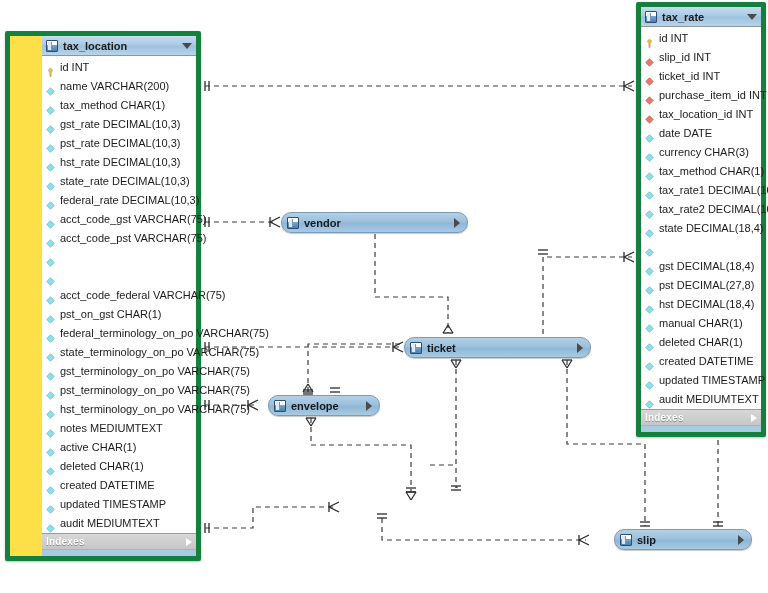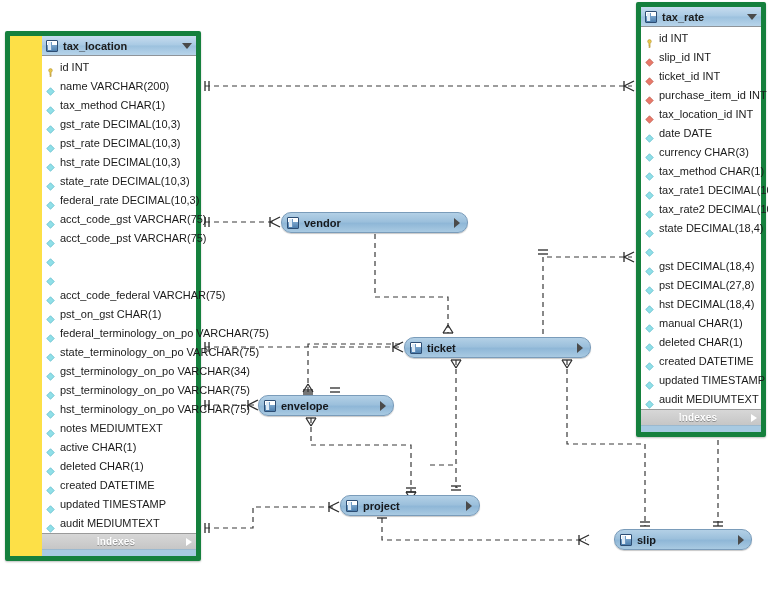--- a/index.html
+++ b/index.html
@@ -60,21 +60,20 @@
     box-sizing: border-box;
     background: linear-gradient(to bottom, #d7d7d7 0%, #c6c6c6 100%);
     border-top: 1px solid #9a9a9a;
     display: flex;
     align-items: center;
     padding: 0 4px;
     font-size: 10px;
     font-weight: bold;
     color: #ffffff;
     text-shadow: 0 1px 0 #8d8d8d;
-    text-align: center;
   }
   .tbl-footer .foot-label { flex: 1; letter-spacing: 0.2px; }
   .bottom-strip {
     height: 6px;
     background: #a8cae2;
     border-top: 1px solid #9bb9cf;
   }
 
   
   .field-row {
@@ -375,21 +374,21 @@
         <div class="field-row">
           <svg class="f-icon" viewBox="0 0 10 10">
             <polygon points="5,0.8 9.2,5 5,9.2 0.8,5" fill="#8fdfe8" stroke="#49b3c2" stroke-width="0.7"></polygon>
           </svg>
           <span class="field-label">state_terminology_on_po VARCHAR(75)</span>
         </div>
         <div class="field-row">
           <svg class="f-icon" viewBox="0 0 10 10">
             <polygon points="5,0.8 9.2,5 5,9.2 0.8,5" fill="#8fdfe8" stroke="#49b3c2" stroke-width="0.7"></polygon>
           </svg>
-          <span class="field-label">gst_terminology_on_po VARCHAR(34)</span>
+          <span class="field-label">gst_terminology_on_po VARCHAR(75)</span>
         </div>
         <div class="field-row">
           <svg class="f-icon" viewBox="0 0 10 10">
             <polygon points="5,0.8 9.2,5 5,9.2 0.8,5" fill="#8fdfe8" stroke="#49b3c2" stroke-width="0.7"></polygon>
           </svg>
           <span class="field-label">pst_terminology_on_po VARCHAR(75)</span>
         </div>
         <div class="field-row">
           <svg class="f-icon" viewBox="0 0 10 10">
             <polygon points="5,0.8 9.2,5 5,9.2 0.8,5" fill="#8fdfe8" stroke="#49b3c2" stroke-width="0.7"></polygon>
@@ -579,31 +578,26 @@
     <span class="pill-name">vendor</span>
     <span class="caret-right"></span>
   </div>
 
   <div class="pill" style="left:404px; top:337px; width:187px;">
     <span class="tbl-icon"></span>
     <span class="pill-name">ticket</span>
     <span class="caret-right"></span>
   </div>
 
-  <div class="pill" style="left:258px; top:395px; width:136px;">
+  <div class="pill" style="left:268px; top:395px; width:112px;">
     <span class="tbl-icon"></span>
     <span class="pill-name">envelope</span>
     <span class="caret-right"></span>
   </div>
 
-  <div class="pill" style="left:340px; top:495px; width:140px;">
-    <span class="tbl-icon"></span>
-    <span class="pill-name">project</span>
-    <span class="caret-right"></span>
-  </div>
 
   <div class="pill" style="left:614px; top:529px; width:138px;">
     <span class="tbl-icon"></span>
     <span class="pill-name">slip</span>
     <span class="caret-right"></span>
   </div>
 
 </div>
 
 </body></html>

